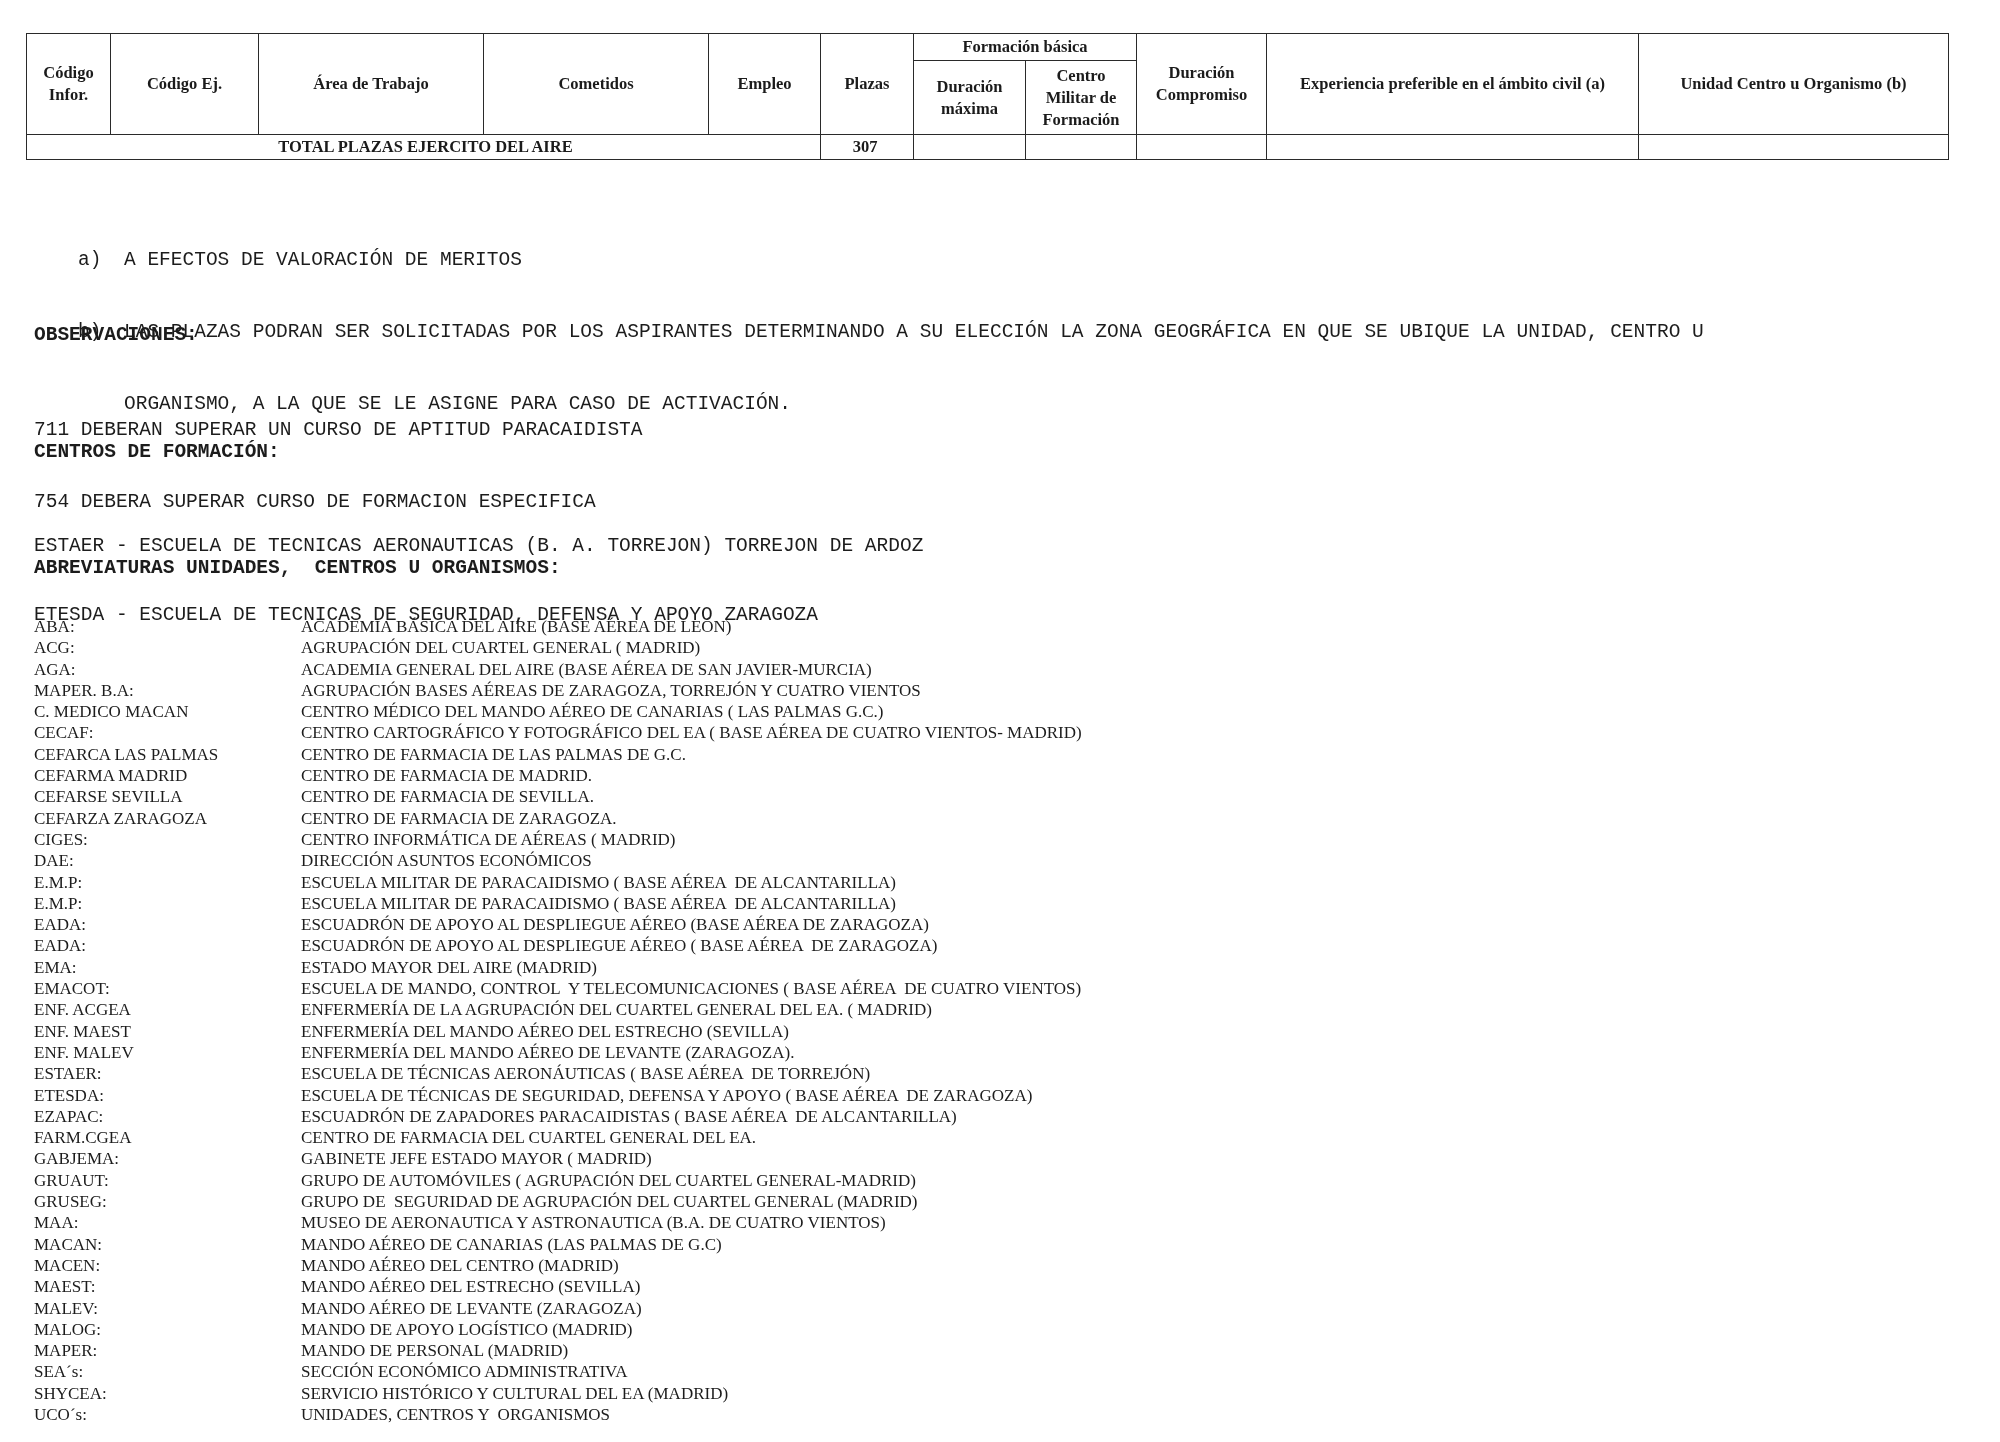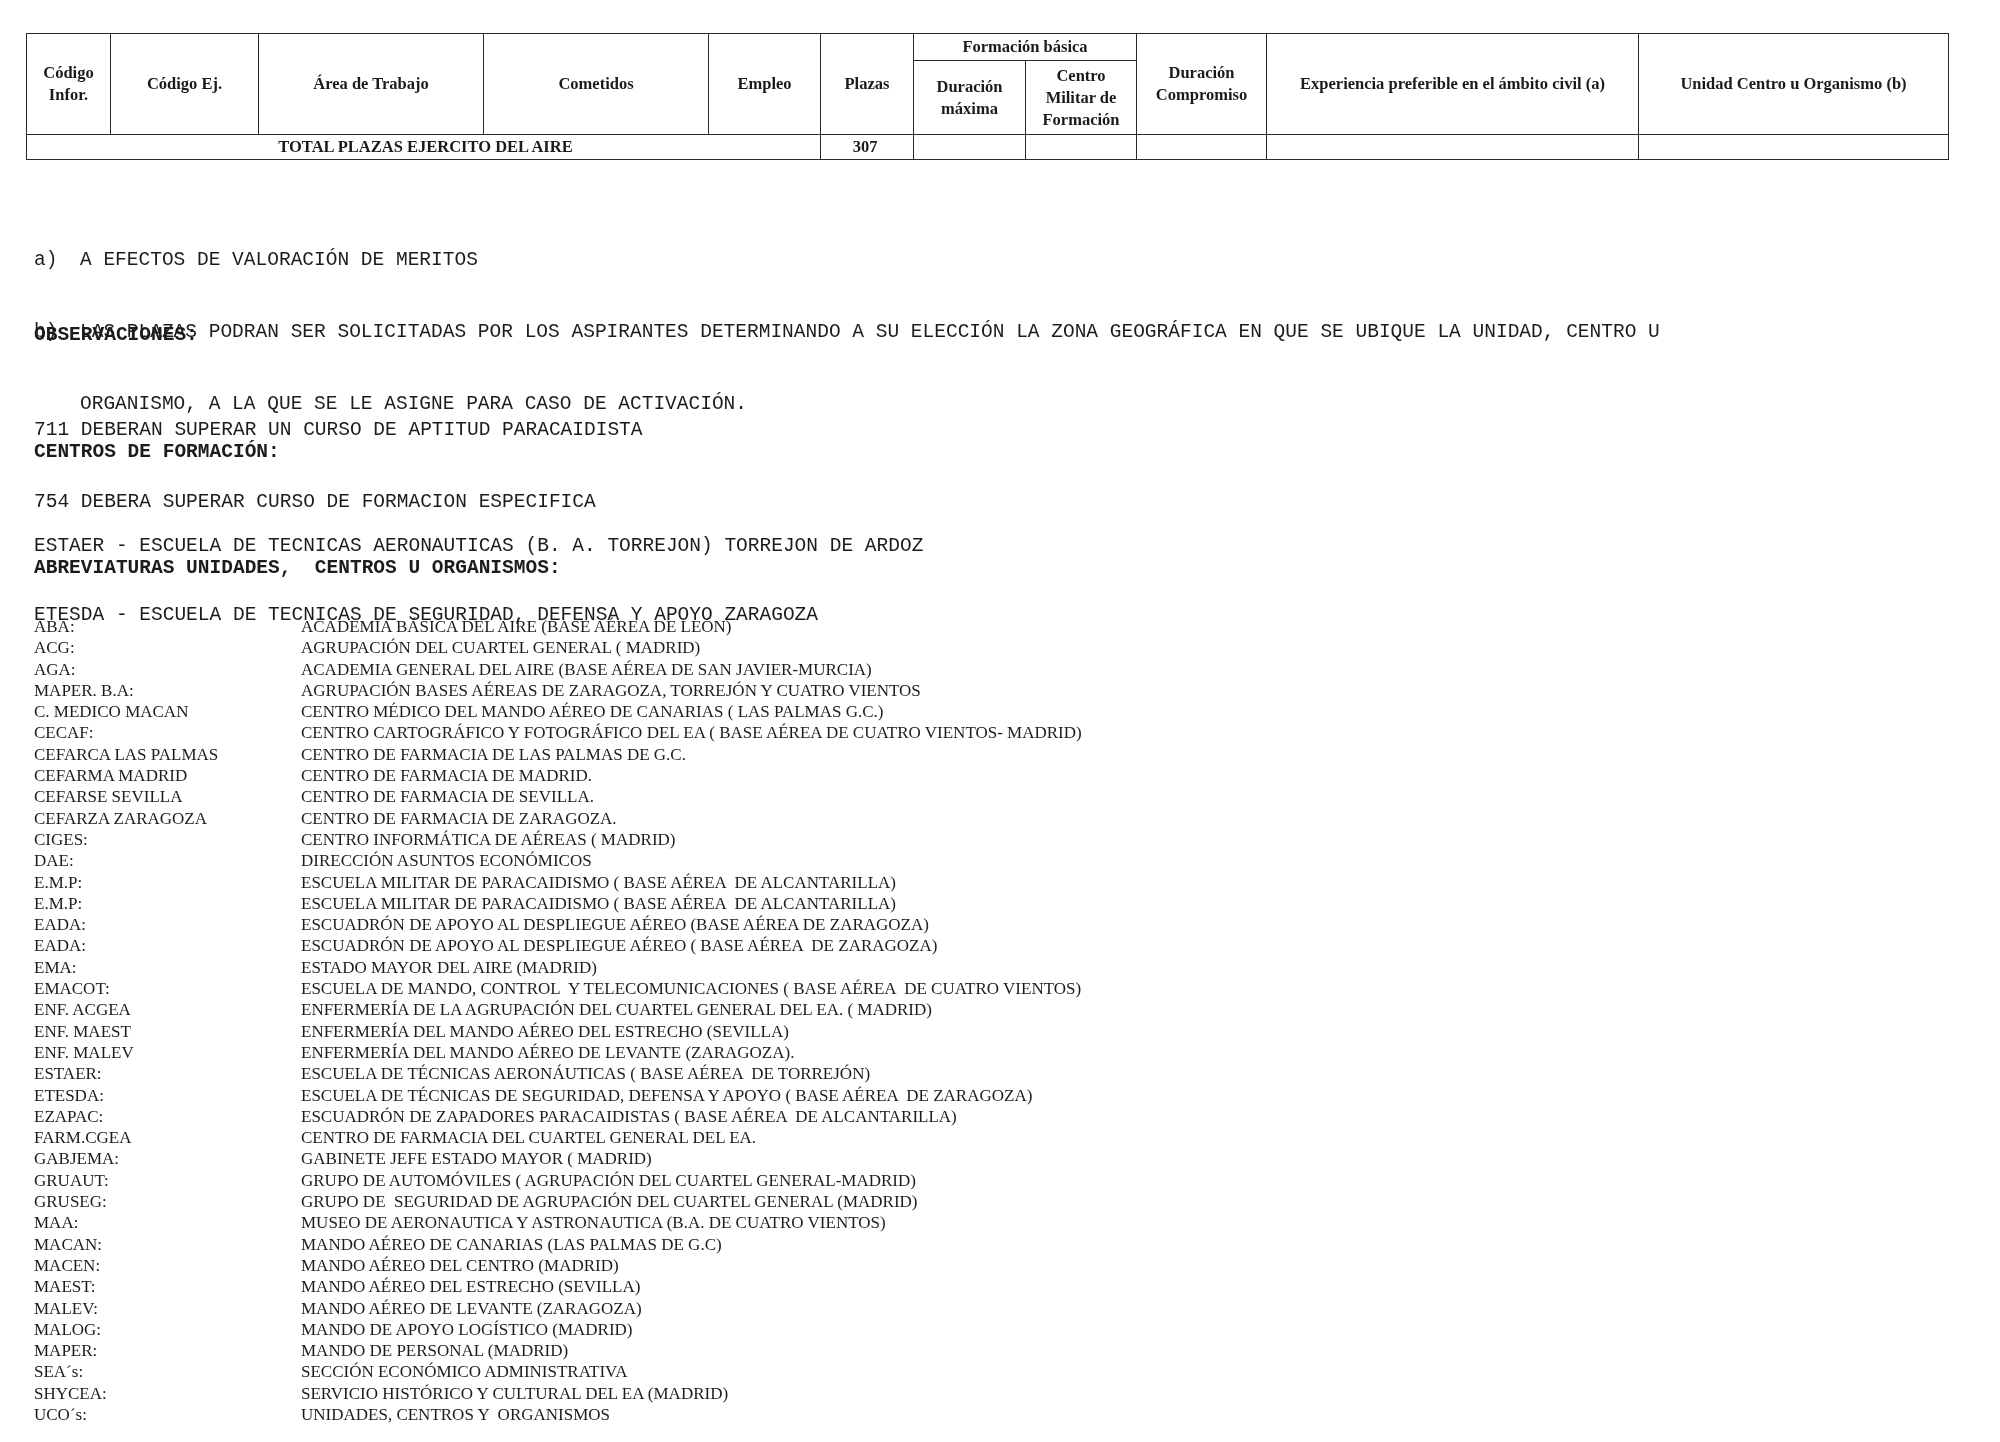--- a/index.html
+++ b/index.html
@@ -41,21 +41,21 @@
       font-family: "Liberation Mono", "DejaVu Sans Mono", monospace;
       font-size: 19.5px;
       color: #1c1c1c;
       white-space: pre;
       position: absolute;
       margin: 0;
     }
     .bold { font-weight: bold; }
 
     .notes { left: 34px; top: 200px; line-height: 24px; }
-    .note-line { display: block; }
+    .note-line { display: block; margin-left: 44px; }
     .note-label { display: inline-block; width: 46px; }
 
     .obs-title { left: 34px; top: 324px; }
     .obs-list  { left: 34px; top: 370px; line-height: 24px; }
 
     .cen-title { left: 34px; top: 441px; }
     .cen-list  { left: 34px; top: 489px; line-height: 23px; }
 
     .abr-title { left: 34px; top: 557px; }
 

